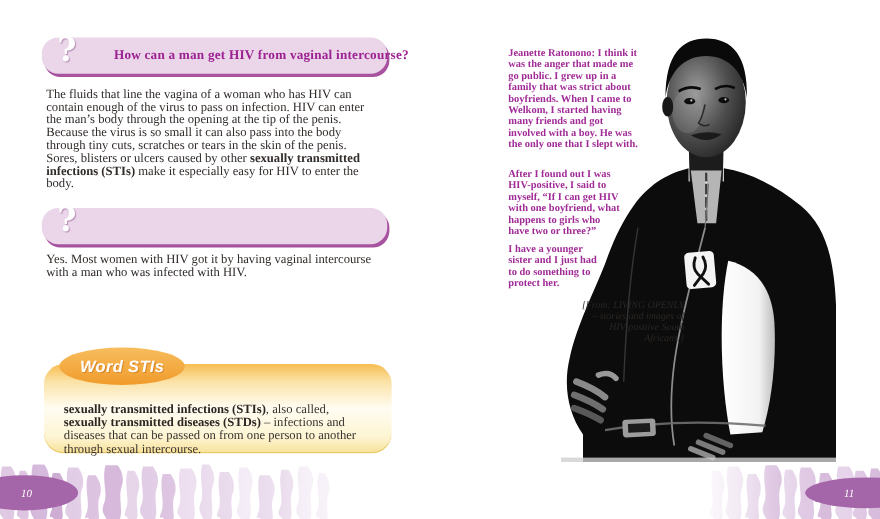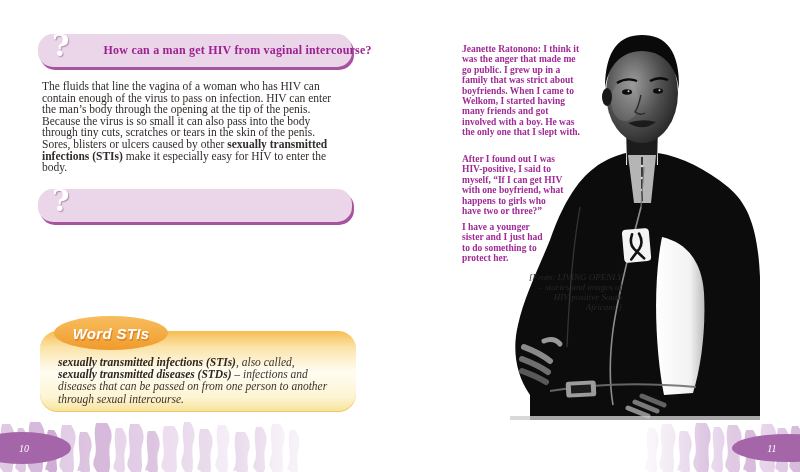--- a/index.html
+++ b/index.html
@@ -46,22 +46,22 @@
     border-radius:50%;
     background:linear-gradient(#f8bd5e, #f09b2b);
     display:flex; align-items:center; justify-content:center;
   }
   .wordhelp-title {
     font-family:"Liberation Sans", sans-serif; font-weight:bold; font-style:italic;
     font-size:15px; color:#ffffff; text-shadow:1px 1.5px 0 #d9882a;
     letter-spacing:.3px;
   }
   .wordhelp-text {
-    position:absolute; left:58px; top:356px; width:292px;
-    font-size:11.5px; line-height:12.2px; color:#3a332f; white-space:pre-line;font-style:italic;
+    position:absolute; left:58px; top:366px; width:292px;
+    font-size:11.5px; line-height:12.2px; color:#3a332f; white-space:pre-line;
   }
   .wordhelp-text b { font-weight:bold; color:#2e2622; }
 
   
   .quote {
     position:absolute; left:462px; width:185px;
     color:#a02a96; font-weight:bold;
     font-size:9.5px; line-height:10.4px; white-space:pre-line; z-index:3;
   }
   .quote.qp1 { top:44px; }
@@ -101,20 +101,22 @@
 Because the virus is so small it can also pass into the body
 through tiny cuts, scratches or tears in the skin of the penis.
 Sores, blisters or ulcers caused by other <b>sexually transmitted
 infections (STIs)</b> make it especially easy for HIV to enter the
 body.</div>
 
   <div class="qbox q2">
     <span class="qmark">?</span>
   </div>
 
+  <div class="bodytext answer">Yes. Most women with HIV got it by having vaginal intercourse
+with a man who was infected with HIV.</div>
 
   <div class="wordhelp-box"></div>
   <div class="wordhelp-badge">
     <span class="wordhelp-title">Word STIs</span>
   </div>
   <div class="wordhelp-text"><b>sexually transmitted infections (STIs)</b>, also called,
 <b>sexually transmitted diseases (STDs)</b> – infections and
 diseases that can be passed on from one person to another
 through sexual intercourse.</div>
 

